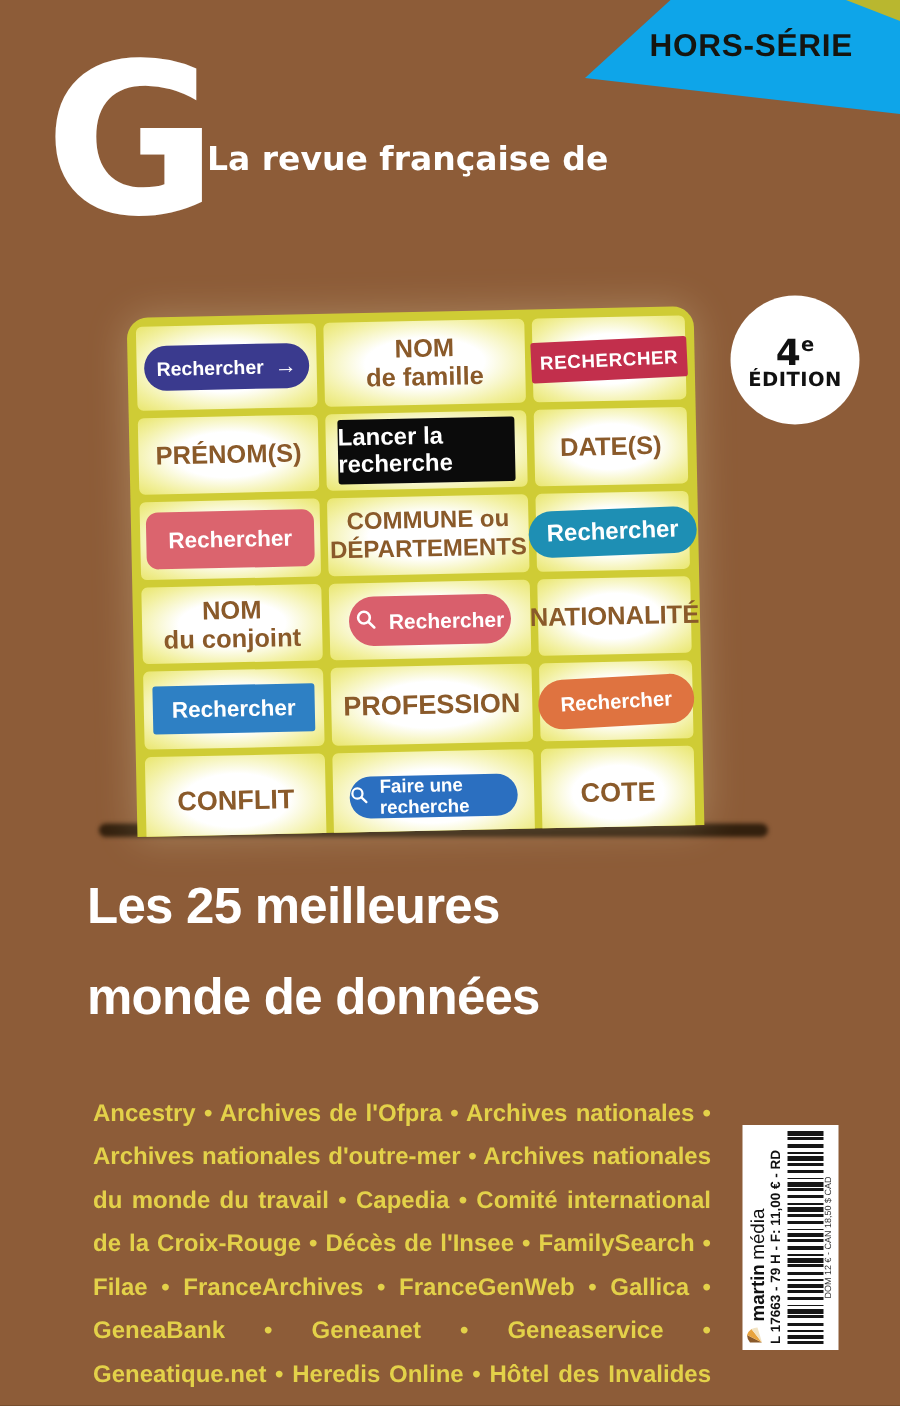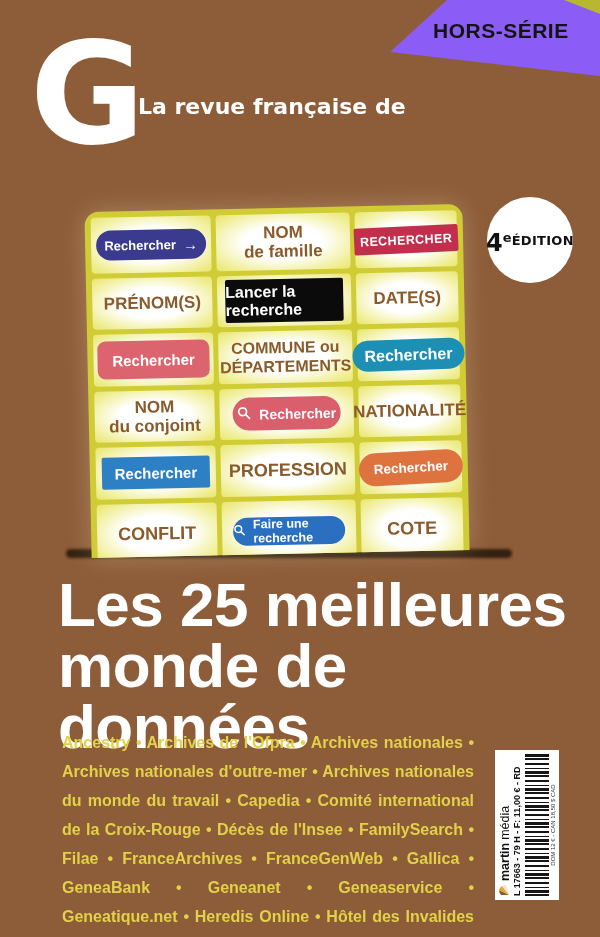--- a/index.html
+++ b/index.html
@@ -4,36 +4,36 @@
 <style>
   html,body{margin:0;padding:0;background:#6b4426;}
   *{box-sizing:border-box;}
   #cover{
     position:relative;width:600px;height:937px;overflow:hidden;
     background:#8D5C38;
     font-family:"Liberation Sans",sans-serif;
   }
   
   .banner{position:absolute;left:383px;top:0;width:217px;height:80px;
-    background:#8b5cf6;
+    background:#0ea5e9;
     clip-path:polygon(64px 0,217px 0,217px 76px,7px 52px);}
   .banner-fold{position:absolute;right:0;top:0;width:36px;height:14px;background:#B9B72F;
     clip-path:polygon(0 0,100% 0,100% 100%);}
   .banner-text{position:absolute;left:50px;top:19px;font-size:21px;font-weight:bold;
     letter-spacing:.5px;color:#151510;}
   
   .kicker{position:absolute;left:138px;top:48px;color:#fff;font-weight:bold;
     font-size:22px;font-family:"DejaVu Sans",sans-serif;margin-top:46px;}
   .masthead{position:absolute;left:30px;top:25px;display:flex;align-items:baseline;
     color:#fff;font-family:"DejaVu Sans",sans-serif;font-weight:bold;white-space:nowrap;}
   .masthead .big-g{font-size:140px;line-height:1;}
   .masthead .rest{font-size:80px;line-height:1;margin-left:6px;letter-spacing:-1px;}
   
   .badge{position:absolute;left:487px;top:197px;width:86px;height:86px;border-radius:50%;
-    background:#fff;display:flex;flex-direction:row;align-items:center;justify-content:center;
+    background:#fff;display:flex;flex-direction:column;align-items:center;justify-content:center;
     color:#111;font-family:"DejaVu Sans",sans-serif;font-weight:bold;}
   .badge .num{font-size:24px;line-height:22px;}
   .badge .num sup{font-size:13px;}
   .badge .word{font-size:13px;letter-spacing:.3px;}
   
   .grid-shadow{position:absolute;left:66px;top:549px;width:446px;height:9px;
     background:#33200E;border-radius:5px;filter:blur(1.5px);}
   .sgrid{position:absolute;left:88px;top:208px;width:378px;height:346px;
     background:#CFCC35;border-radius:14px 14px 0 0;overflow:hidden;
     transform:rotate(-1.2deg);transform-origin:50% 50%;
@@ -50,21 +50,21 @@
   .black-rect{background:#0B0B0B;width:118px;height:43px;border-radius:2px;font-size:16px;font-weight:600;}
   .salmon-rect{background:#DB646E;width:112px;height:38px;border-radius:8px;font-size:15px;}
   .teal-pill{background:#1E8FB4;width:112px;height:31px;border-radius:16px;font-size:16px;transform:rotate(-1deg);}
   .salmon-pill{background:#D95F6C;width:108px;height:33px;border-radius:17px;font-size:14px;}
   .blue-rect{background:#2E80C4;width:108px;height:32px;border-radius:2px;font-size:15px;}
   .orange-pill{background:#DF7340;width:104px;height:33px;border-radius:17px;font-size:13.5px;transform:rotate(-2deg);}
   .royal-pill{background:#2B6FC0;width:112px;height:28px;border-radius:14px;font-size:12.5px;}
   .arrow{font-size:15px;}
   
   .headline{position:absolute;left:58px;top:574px;color:#fff;font-weight:bold;
-    font-size:62px;line-height:61px;letter-spacing:-.5px;font-family:"Liberation Sans",sans-serif;}
+    font-size:34px;line-height:61px;letter-spacing:-.5px;font-family:"Liberation Sans",sans-serif;}
   
   .dblist{position:absolute;left:62px;top:712px;width:412px;color:#E3D149;
     font-size:16px;font-weight:bold;line-height:29px;text-align:justify;}
   
   .barcode-box{position:absolute;left:495px;top:750px;width:64px;height:150px;background:#fff;}
   .barcode-rot{position:absolute;left:0;top:0;width:150px;height:64px;
     transform-origin:0 0;transform:rotate(-90deg) translateX(-150px);
     display:flex;flex-direction:column;justify-content:flex-start;padding:2px 4px;}
   .pubrow{display:flex;align-items:center;gap:3px;height:15px;}
   .pub-bold{font-size:12.5px;font-weight:bold;color:#111;}

